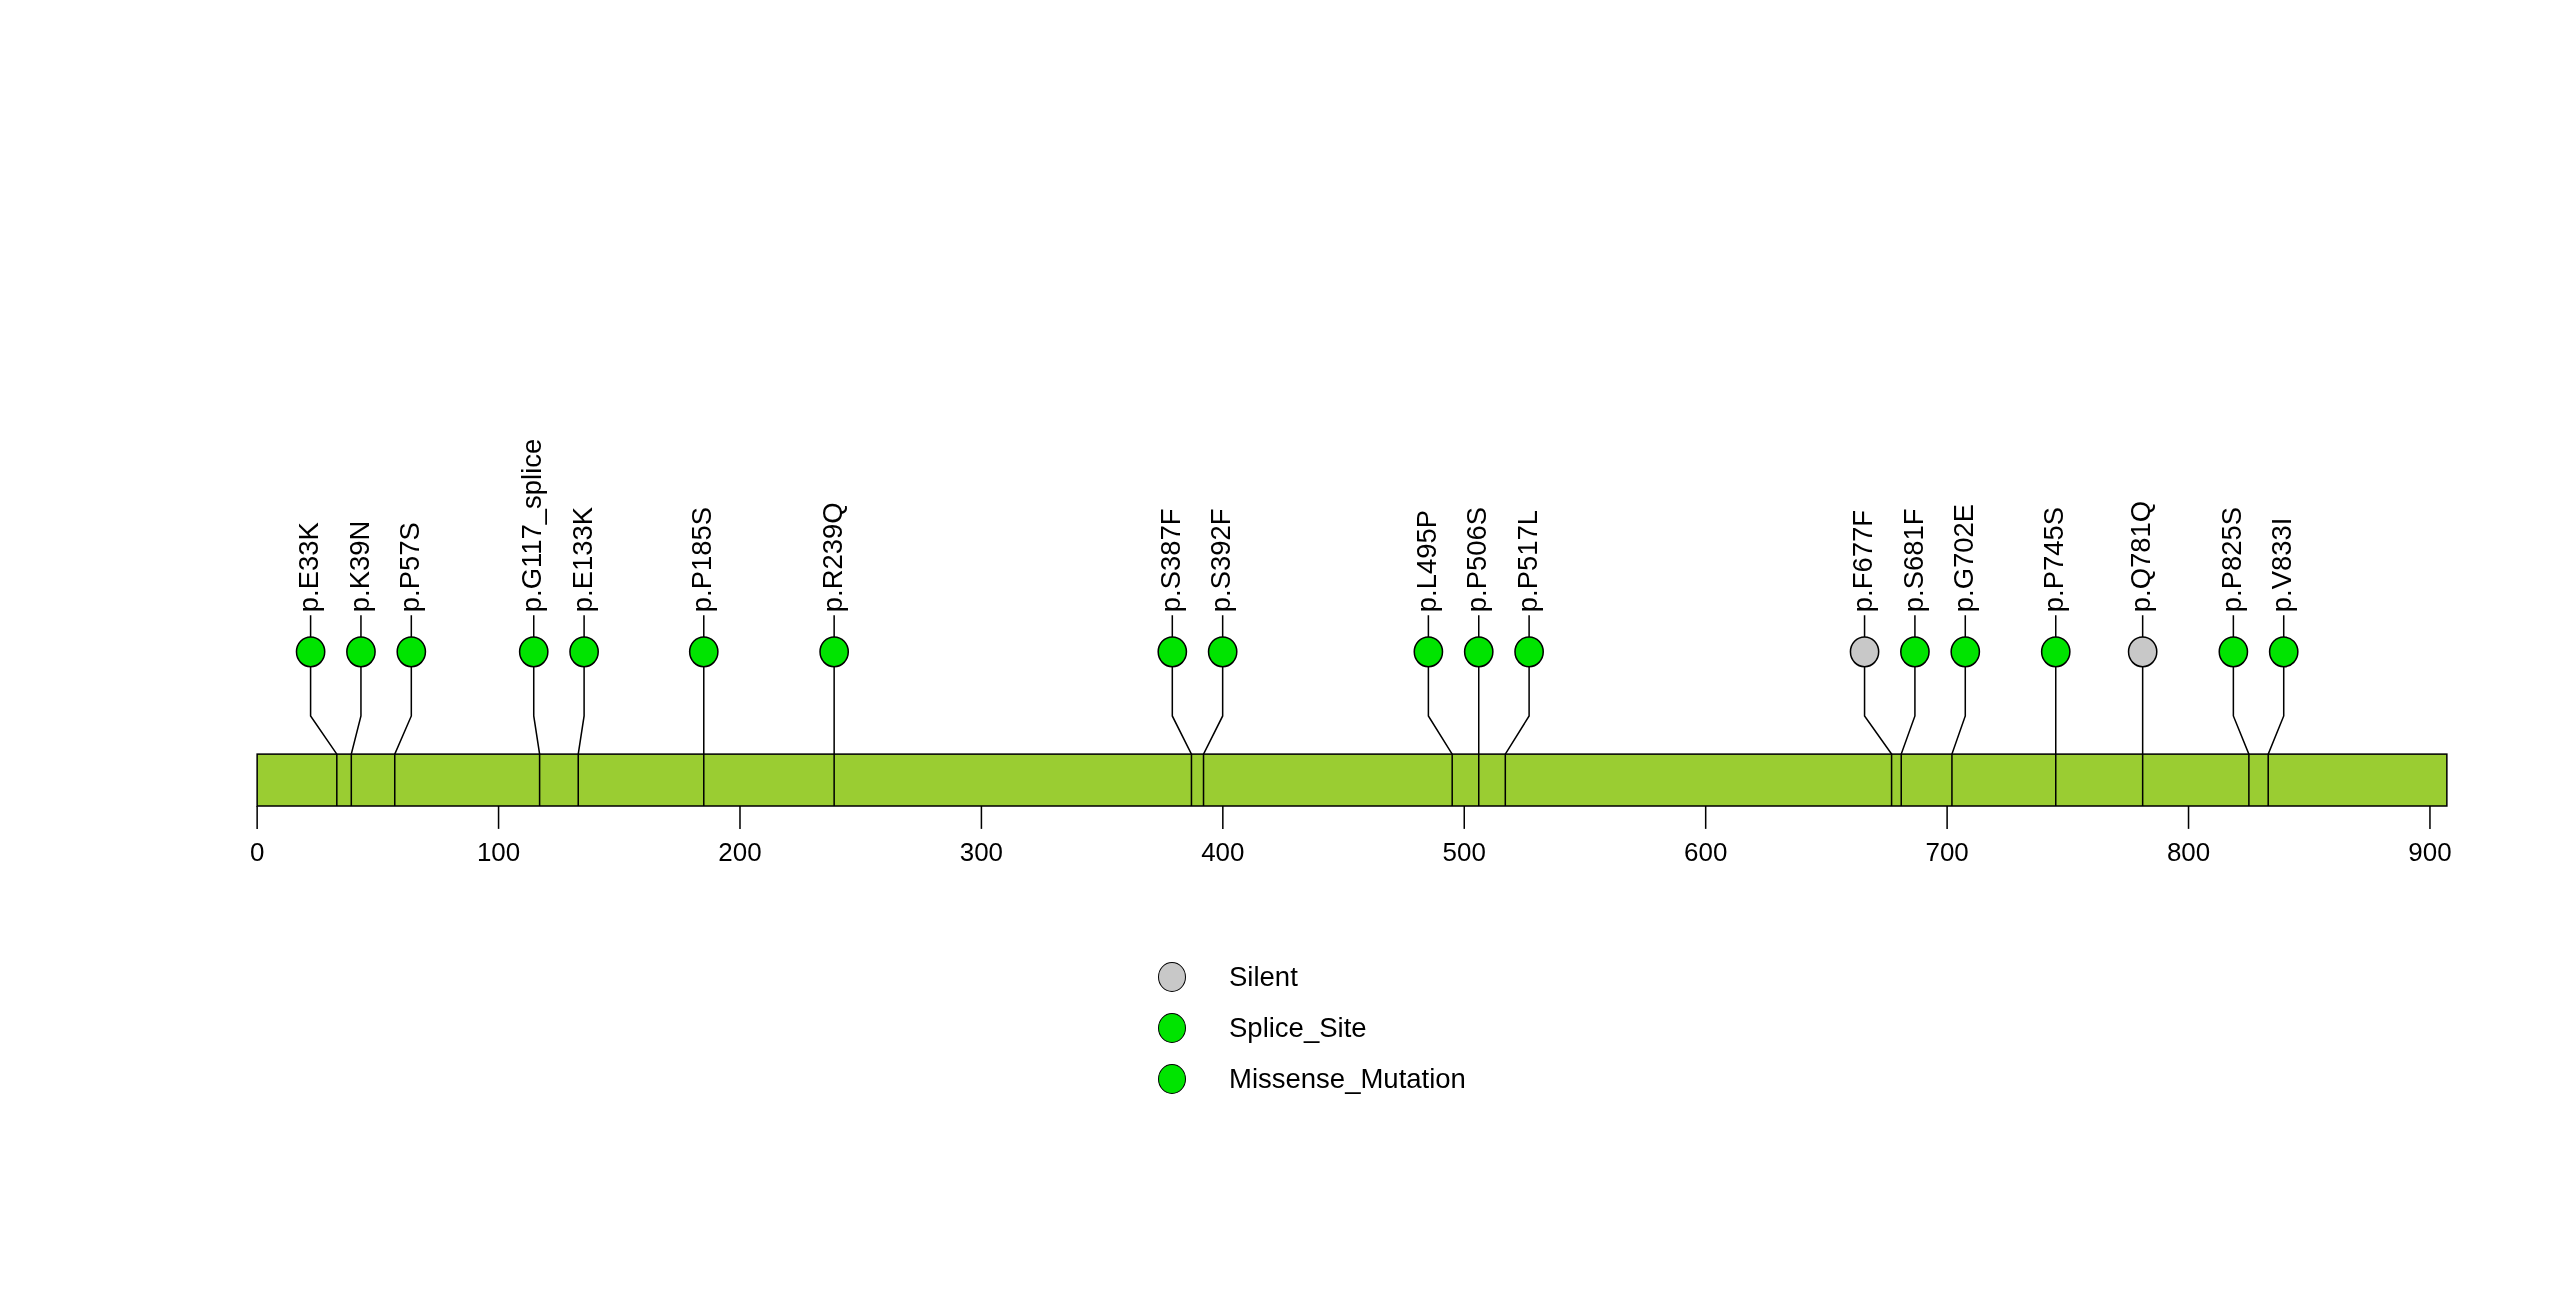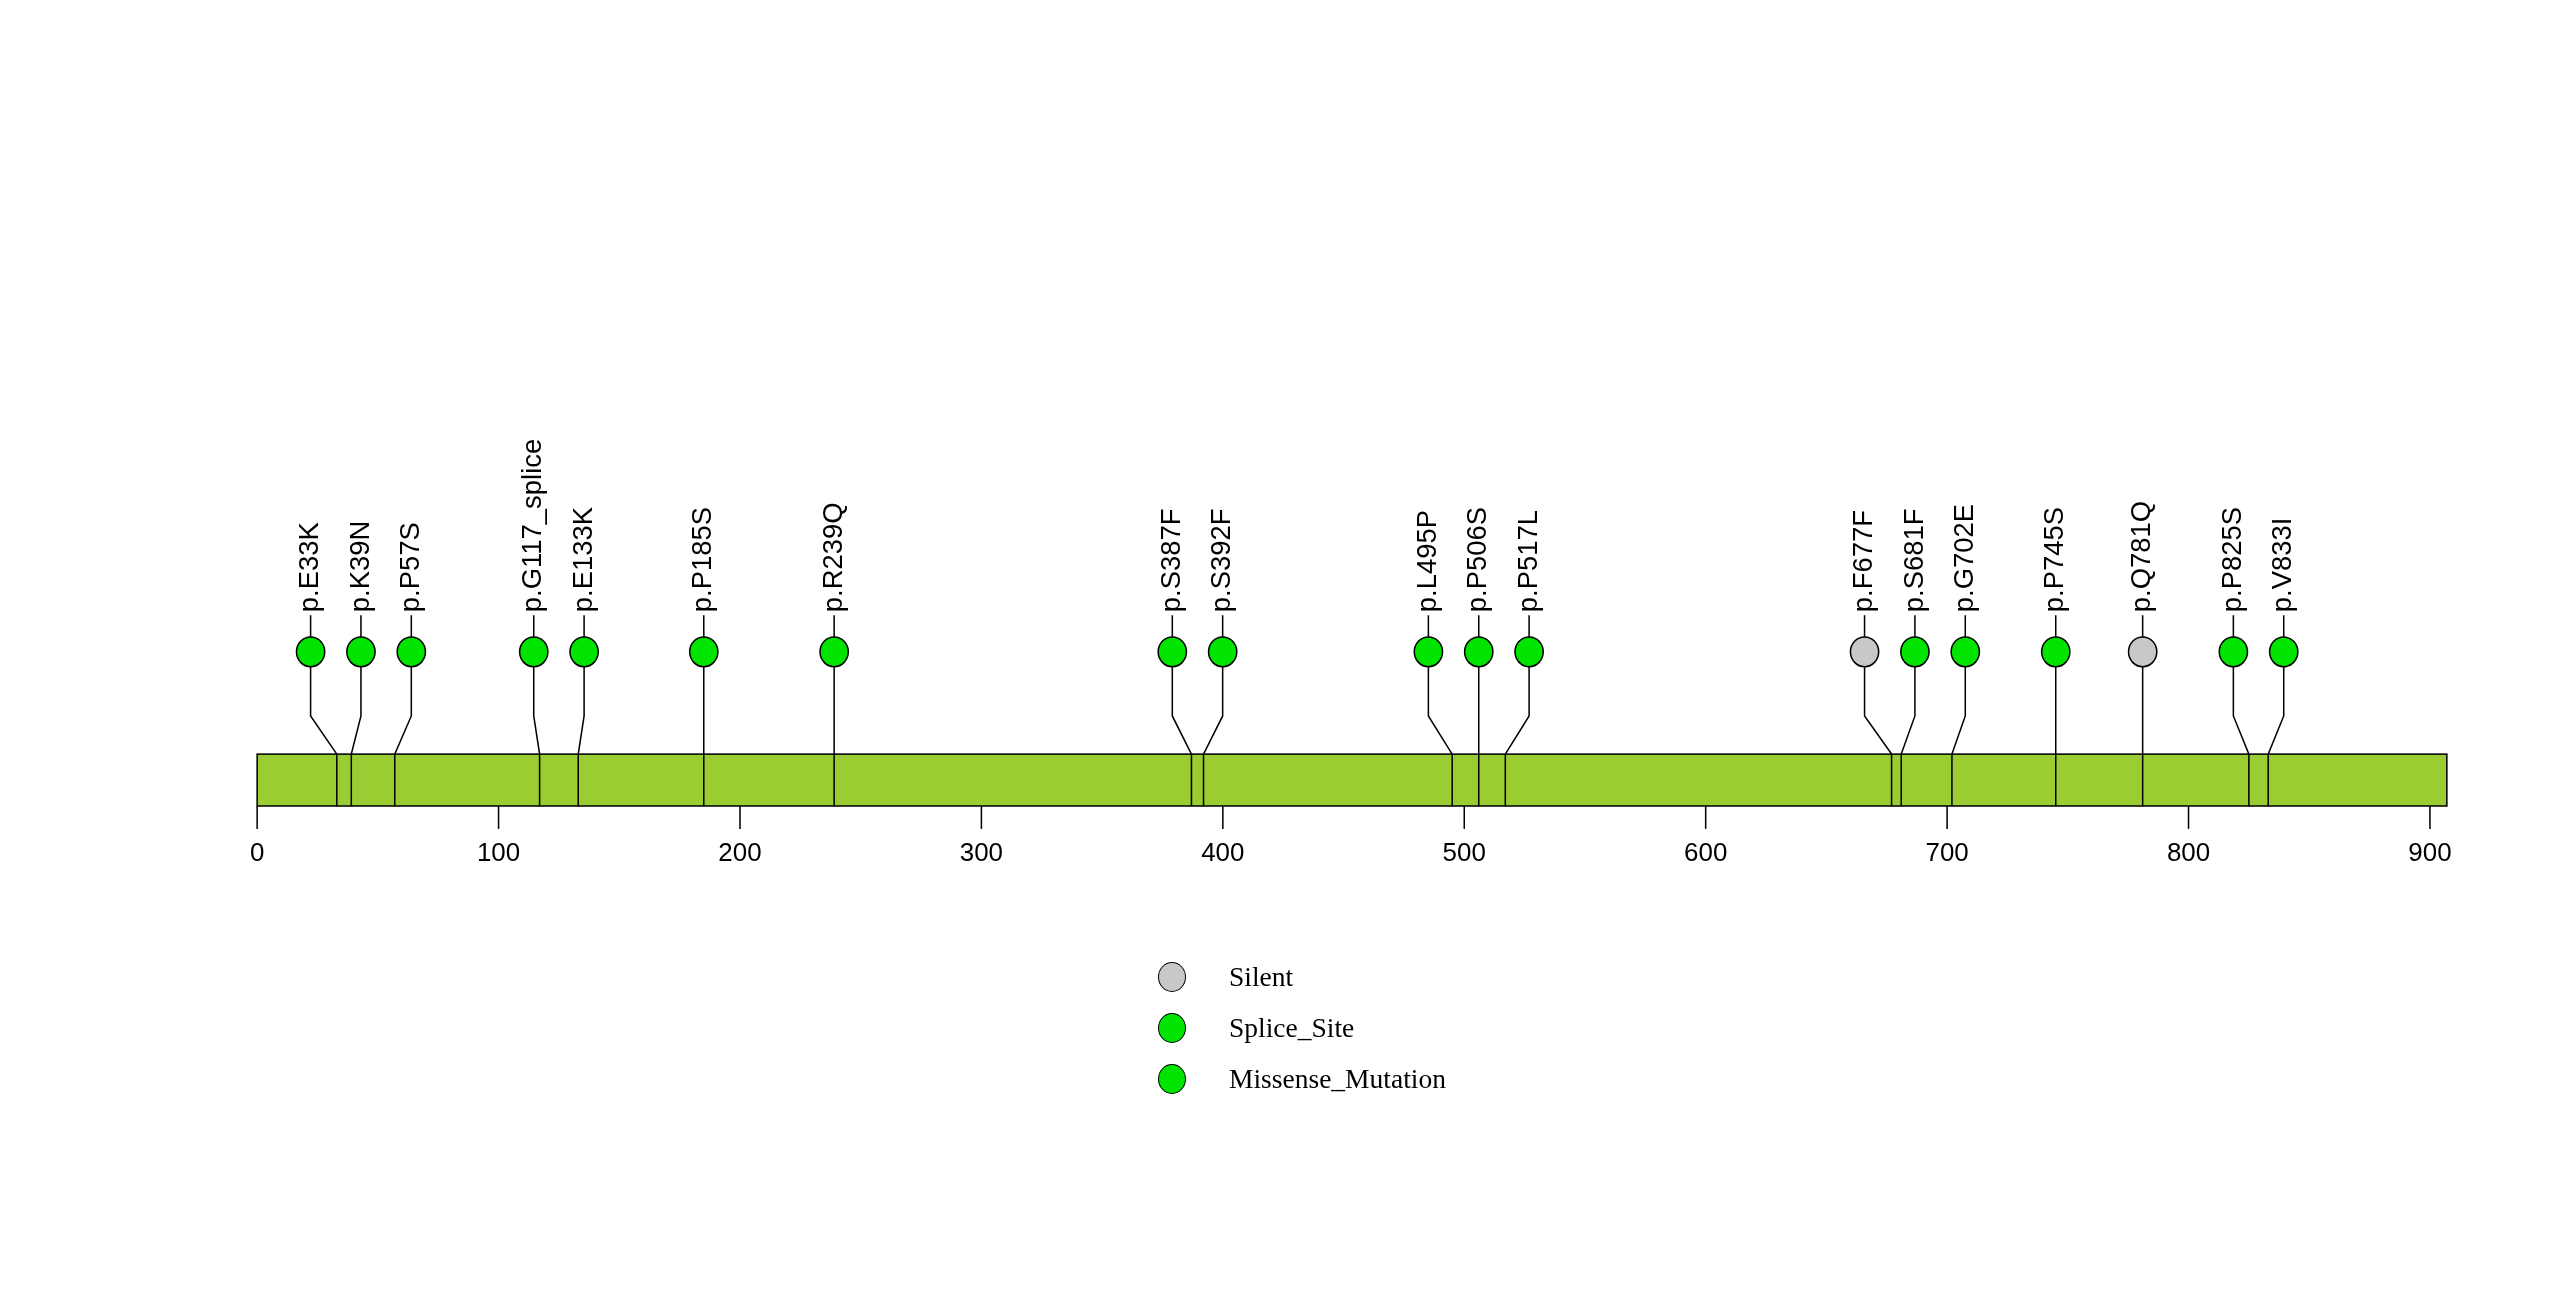--- a/index.html
+++ b/index.html
@@ -35,21 +35,20 @@
     border-radius: 50%;
     box-sizing: border-box;
     flex: 0 0 auto;
   }
   .legend-label {
     margin-left: 43px;
     font-size: 27.5px;
     color: #000;
     white-space: nowrap;
     line-height: 32px;
-    font-family: Liberation Serif, serif;
   }
 </style>
 </head>
 <body>
 
 <div>
   <svg id="chart" width="2576" height="1290" viewBox="0 0 3376 1690" xmlns="http://www.w3.org/2000/svg">
       <rect x="337" y="988" width="2869.748" height="68" fill="#9ACD32" stroke="#000000" stroke-width="2"></rect>
       <line x1="337" y1="1056" x2="337" y2="1086" stroke="#000" stroke-width="2"></line>
       <text x="337" y="1128" text-anchor="middle" font-family="Liberation Sans, sans-serif" font-size="34" fill="#000">0</text>

